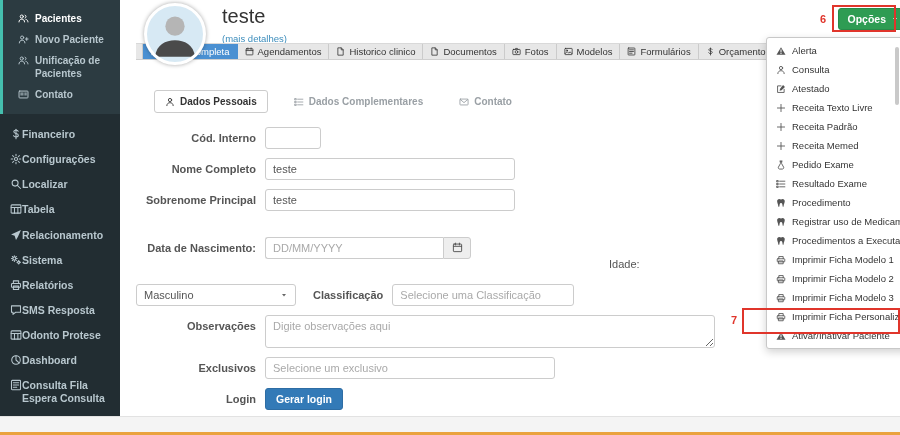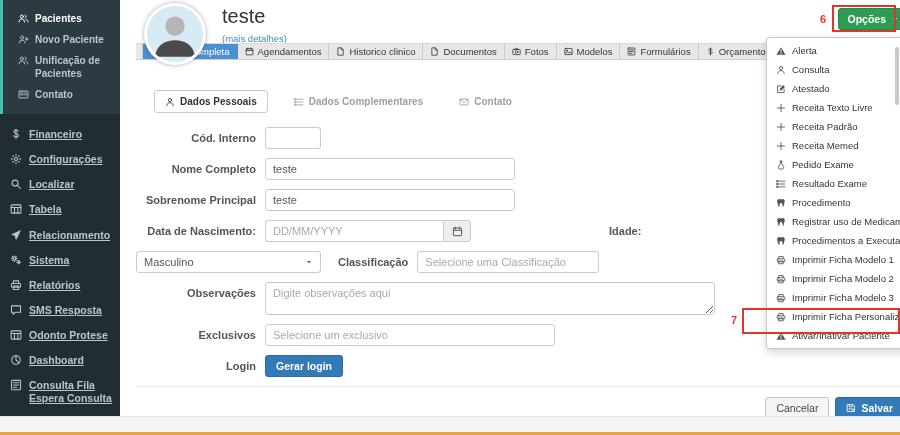--- a/index.html
+++ b/index.html
@@ -6,21 +6,21 @@
   html,body { width:900px; height:435px; font-family:"Liberation Sans", sans-serif; background:#fff; }
   .app { position:relative; width:900px; height:435px; overflow:hidden; background:#fff; }
 
   
   .sidebar { position:absolute; left:0; top:0; width:120px; height:416px; background:#222d32; z-index:2; }
   .submenu { background:#2c3b41; border-left:3px solid #45bfae; padding:8px 0 9px; }
   .sub-item { display:flex; gap:6px; padding:4px 6px 4px 15px; font-size:10px; font-weight:bold; color:#b8c7ce; line-height:1.3; align-items:flex-start; cursor:pointer; }
   .sub-item.active { color:#fff; }
   .sub-item .ico { width:11px; height:11px; flex:none; margin-top:1px; }
   .snav { margin-top:8px; }
-  .nav-item { display:flex; gap:7px; padding:6px 6px 6px 10px; font-size:10.5px; font-weight:bold; color:#b8c7ce; line-height:1.25; align-items:flex-start; cursor:pointer;text-decoration:underline; }
+  .nav-item { display:flex; padding:6px 6px 6px 10px; font-size:10.5px; font-weight:bold; color:#b8c7ce; line-height:1.25; align-items:flex-start; cursor:pointer; }
   .nav-item .ico { width:12px; height:12px; flex:none; }
 
   
   .main { position:absolute; left:136px; top:0; width:780px; height:416px; background:#fff; }
   .avatar { position:absolute; left:8px; top:3px; width:62px; height:62px; border-radius:50%; background:#d7e9f4; border:3px solid #fff; box-shadow:0 0 4px rgba(0,0,0,.35); z-index:10; overflow:hidden; }
   .avatar svg { width:100%; height:100%; }
   .pblock { margin-left:86px; padding-top:5px; }
   .pname { font-size:20px; font-weight:400; color:#333; }
   .pdetails { font-size:9.5px; color:#3c8dbc; text-decoration:none; display:inline-block; margin-top:1px; }
 
@@ -37,27 +37,27 @@
   .subtabs { margin:29px 0 0 18px; display:flex; align-items:center; gap:16px; }
   .subtab { display:flex; gap:5px; align-items:center; font-size:10px; font-weight:bold; color:#9aa0a5; padding:5px 10px; cursor:pointer; }
   .subtab.active { border:1px solid #ccc; border-radius:3px; color:#333; background:#fff; }
   .subtab .ico { width:10px; height:10px; }
 
   .form { margin-top:14px; font-size:11px; }
   .frow { display:flex; align-items:center; margin-bottom:9px; }
   .frow.top { align-items:flex-start; }
   .lbl { width:120px; text-align:right; margin-right:9px; font-weight:bold; color:#555; flex:none; line-height:22px; }
   .lbl2 { margin-left:17px; margin-right:9px; font-weight:bold; color:#555; line-height:22px; }
-  .idade { margin-left:138px; font-weight:bold; color:#555; line-height:22px; }
+  .idade { margin-left:138px; font-weight:normal; color:#555; line-height:22px;margin-top:33px; }
   .inp { height:22px; border:1px solid #ccc; border-radius:3px; padding:0 7px; font-size:11px; color:#555; font-family:inherit; outline:none; }
   .inp::placeholder { color:#a9a9a9; }
   .w56{width:56px} .w250{width:250px} .w178{width:178px;border-radius:3px 0 0 3px;border-right:0} .w182{width:182px} .w255{width:290px}
   .addon { width:28px; height:22px; border:1px solid #ccc; border-radius:0 3px 3px 0; background:#eee; display:flex; align-items:center; justify-content:center; color:#555; cursor:pointer; }
   .addon .ico { width:11px; height:11px; }
-  .sel { width:185px; height:22px; border:1px solid #ccc; border-radius:3px; display:flex; align-items:center; justify-content:space-between; padding:0 7px; color:#555; background:#fff; cursor:pointer; }
+  .sel { width:160px; height:22px; border:1px solid #ccc; border-radius:3px; display:flex; align-items:center; justify-content:space-between; padding:0 7px; color:#555; background:#fff; cursor:pointer; }
   .sel .ico { width:8px; height:8px; color:#666; }
   .ta { width:450px; height:33px; border:1px solid #ccc; border-radius:3px; padding:4px 7px; font-size:11px; font-family:inherit; color:#555; resize:both; outline:none; }
   .ta::placeholder { color:#a9a9a9; }
   .btn-blue { background:#337ab7; border:1px solid #2e6da4; color:#fff; font-size:10.5px; font-weight:bold; padding:4px 10px; border-radius:3px; display:inline-flex; align-items:center; gap:5px; cursor:pointer; }
   .btn-blue .ico { width:10px; height:10px; }
   .btn-default { background:#f5f5f5; border:1px solid #c6c6c6; color:#444; font-size:10.5px; padding:4px 10px; border-radius:3px; cursor:pointer; }
   .divider { border-top:1px solid #ececec; margin-top:2px; width:780px; }
   .actions { display:flex; justify-content:flex-end; gap:6px; margin:10px 12px 0 0; }
 
   

